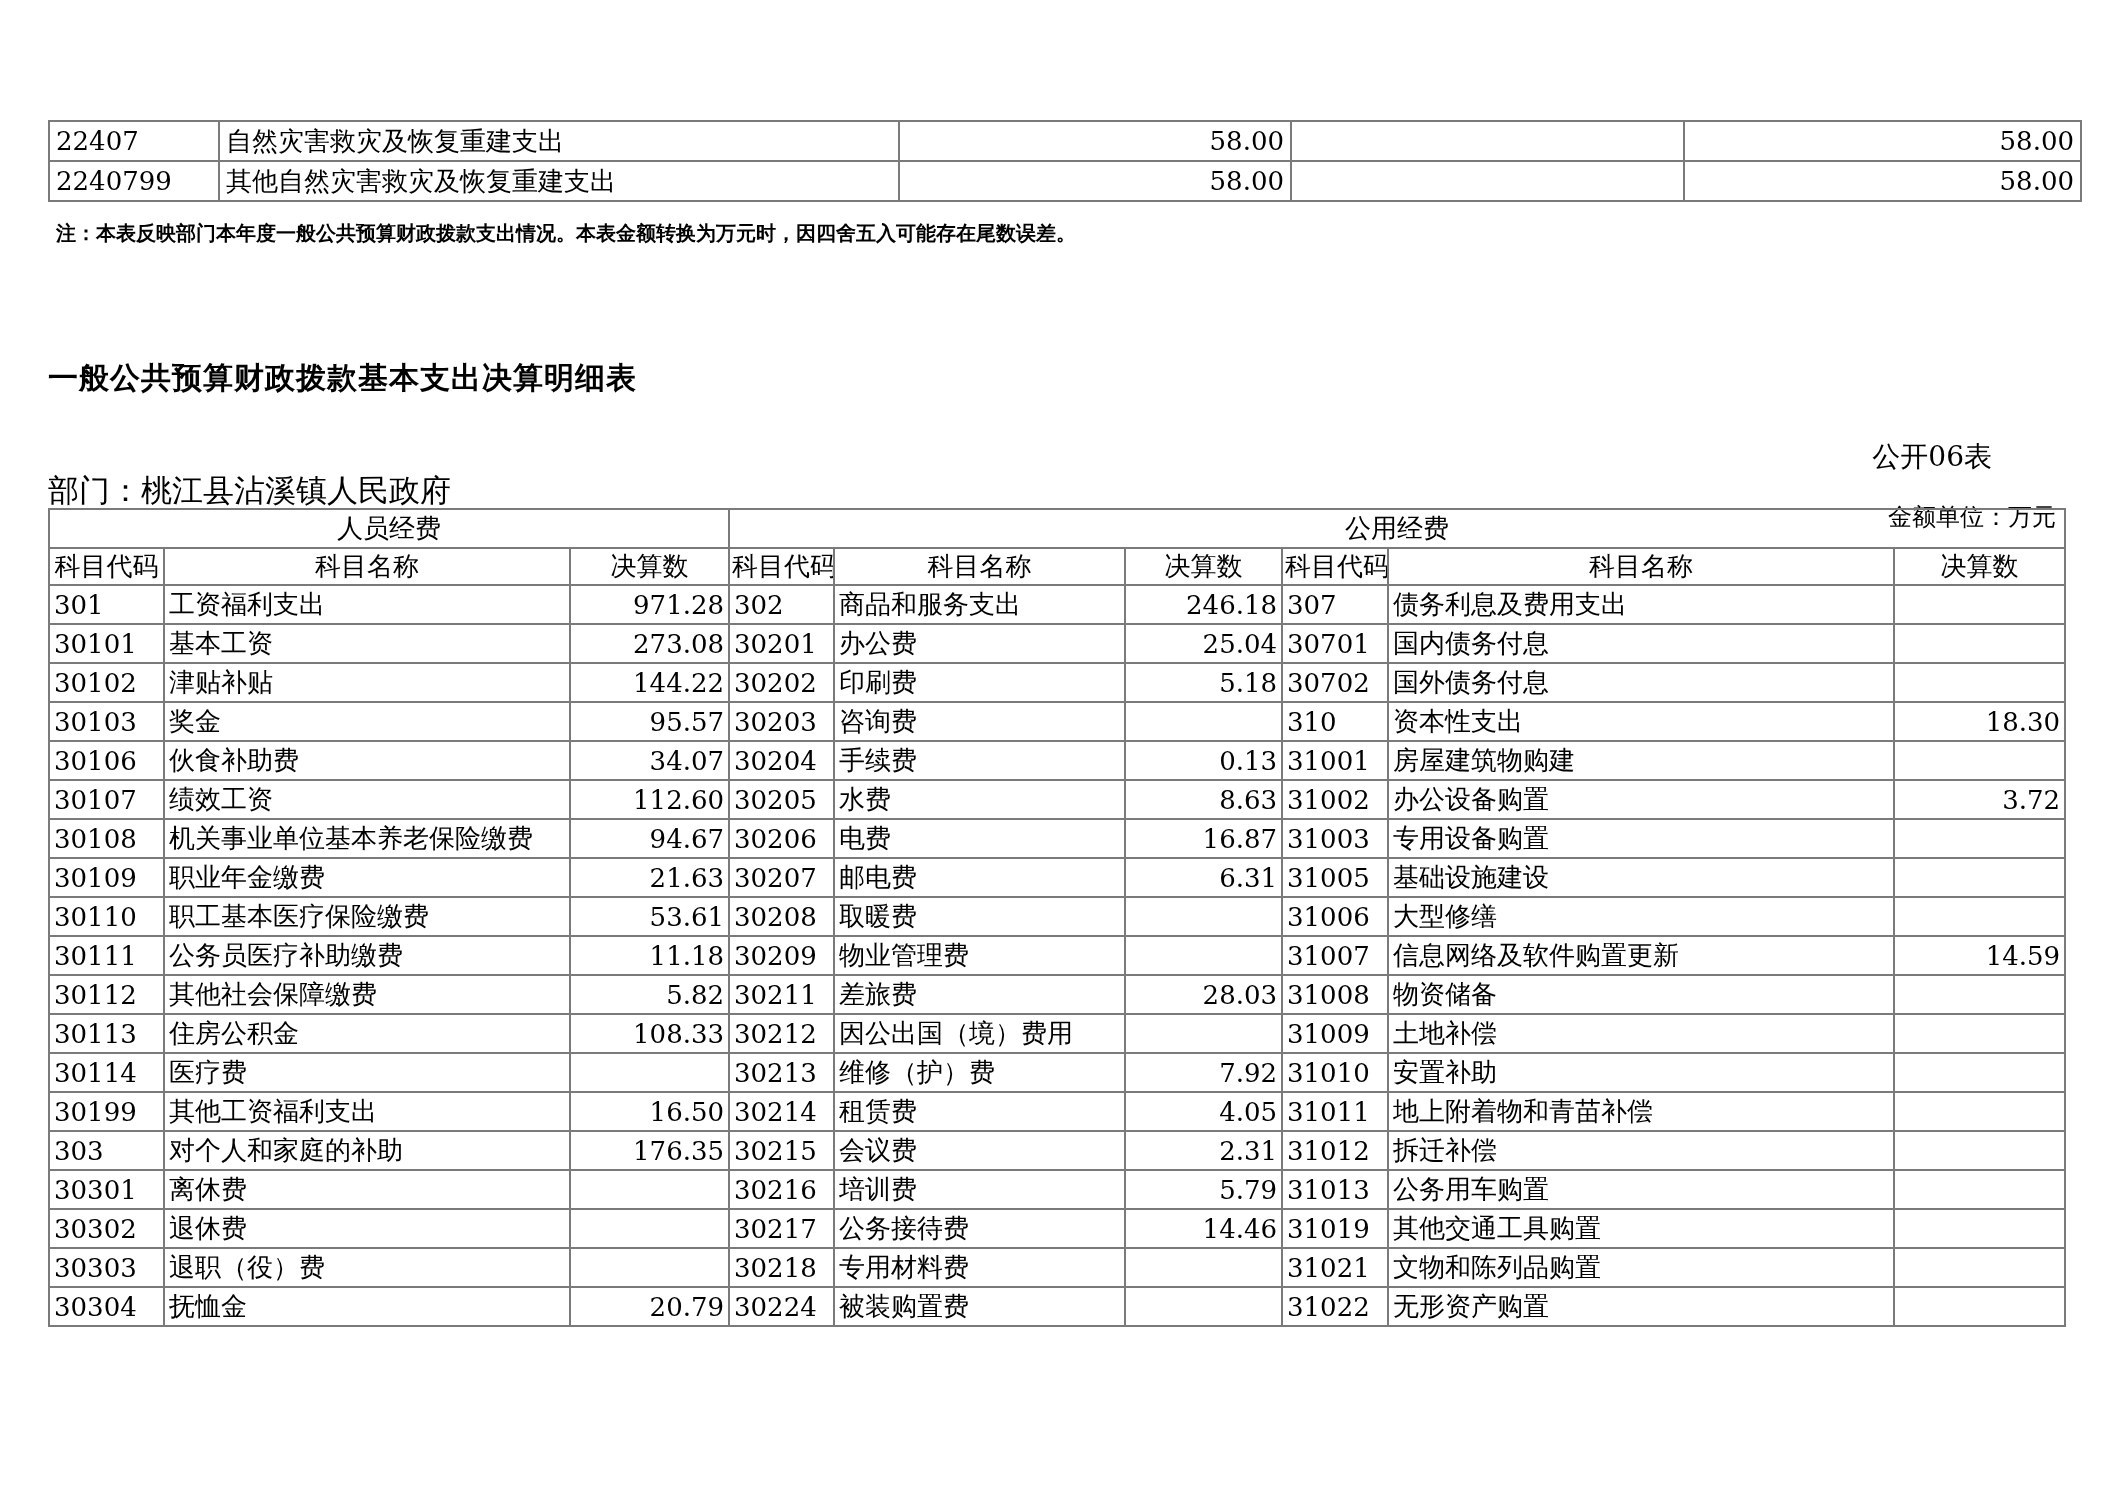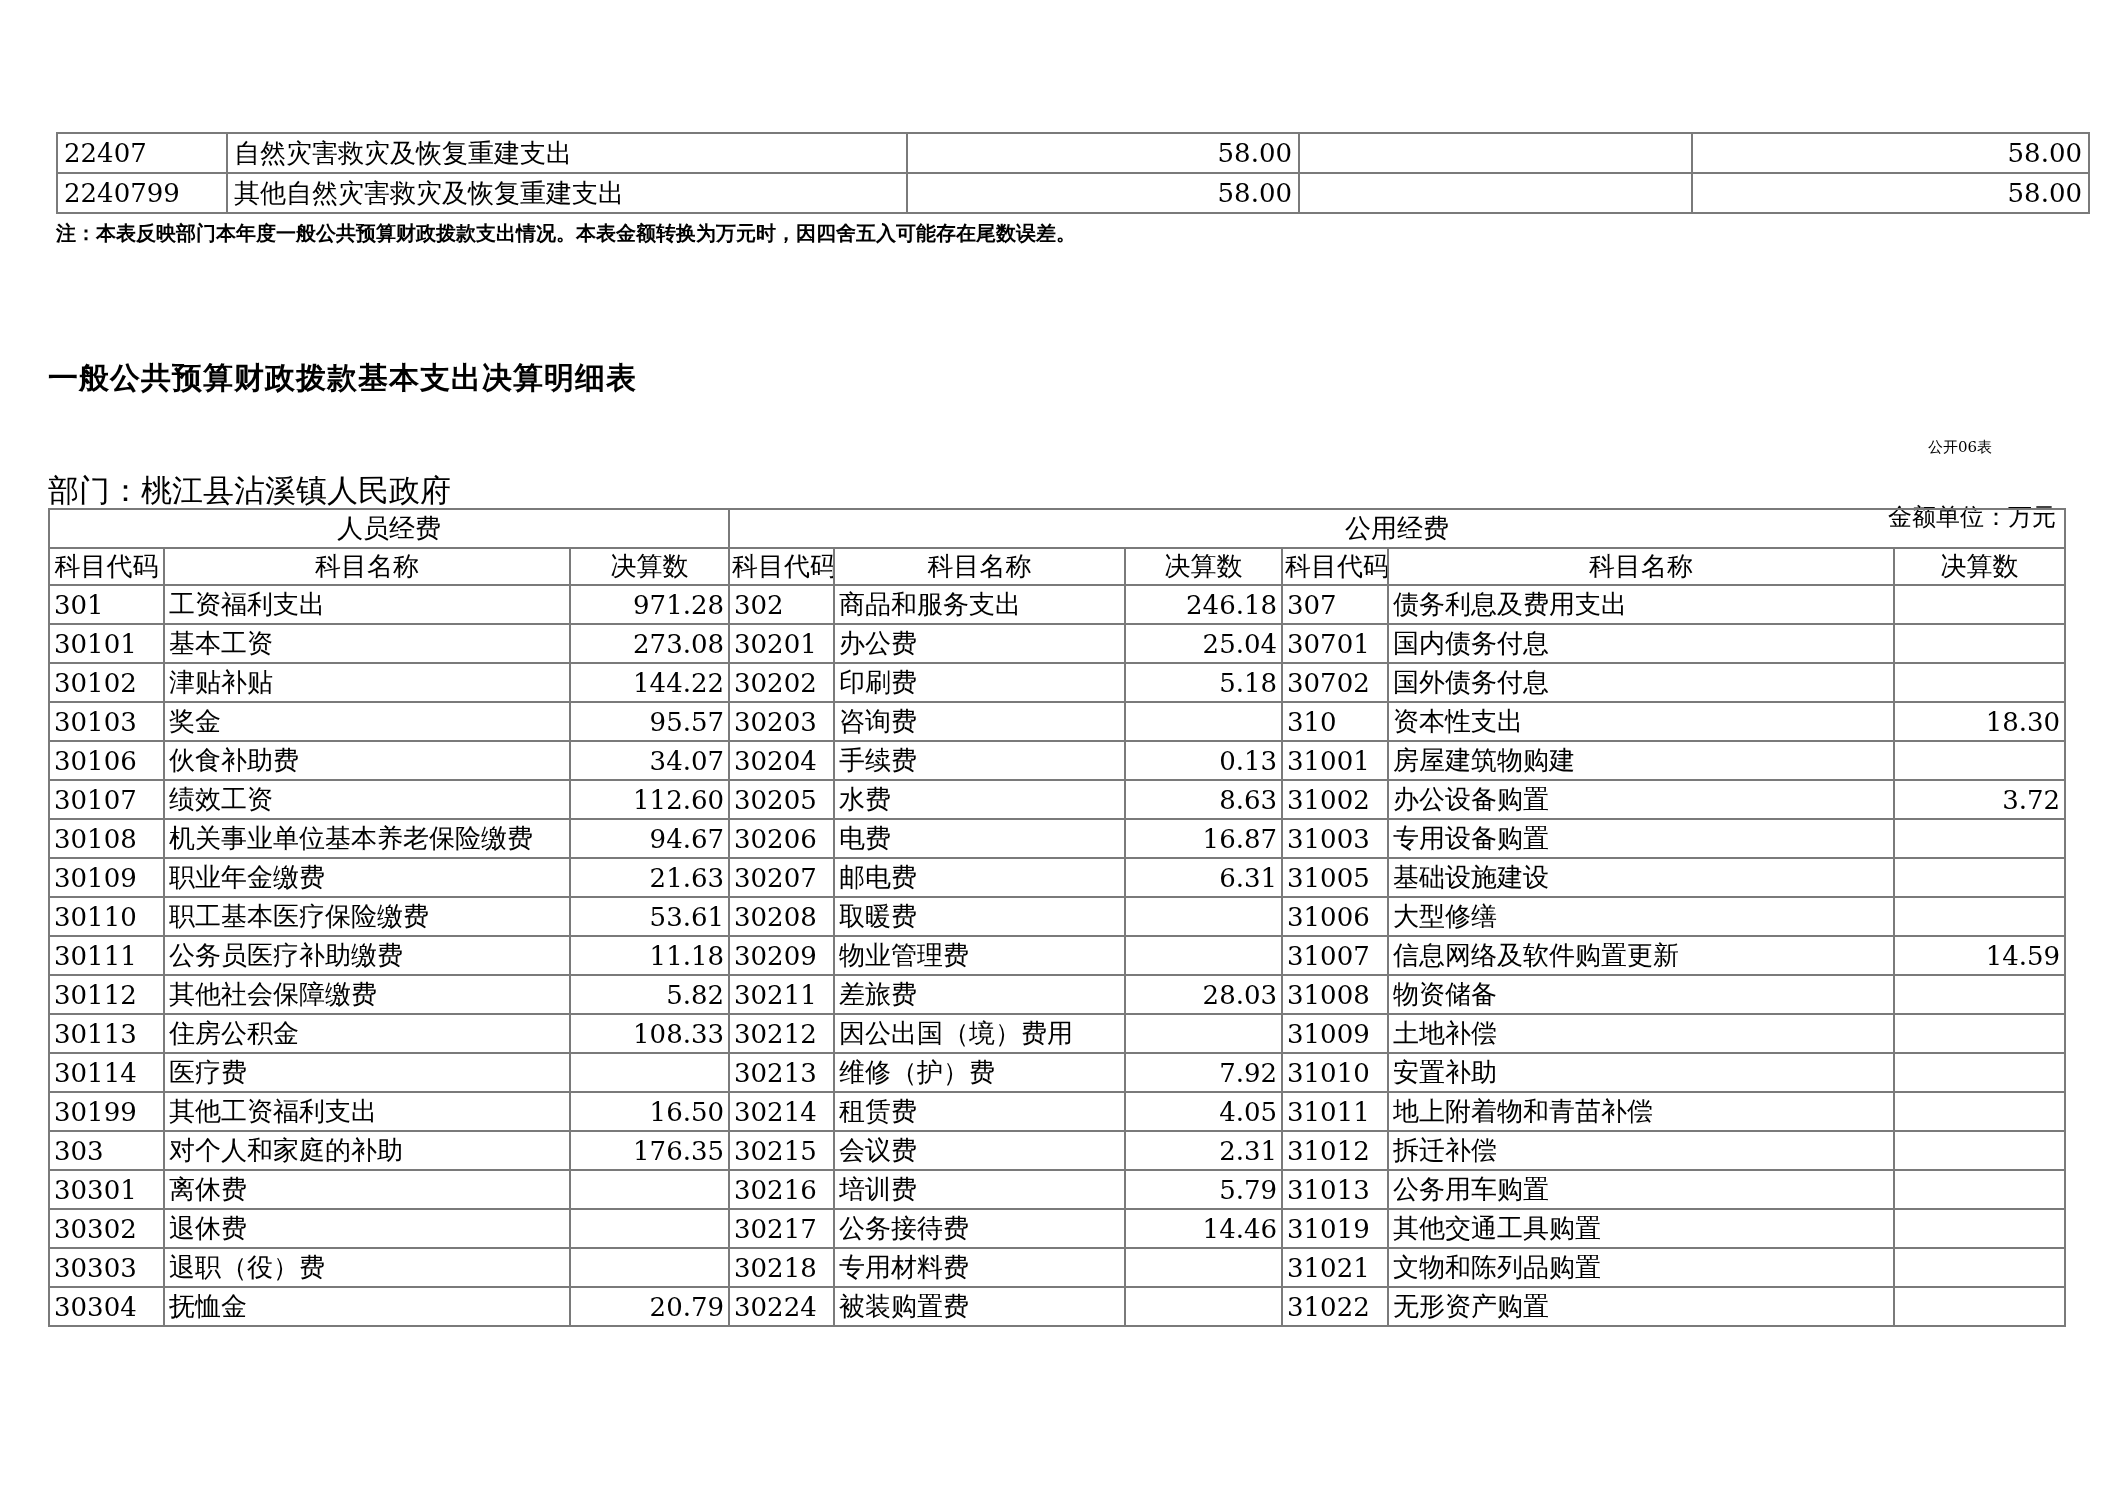--- a/index.html
+++ b/index.html
@@ -19,21 +19,21 @@
     border:2px solid var(--border-color);
     font-weight:normal;
     font-size:26px;
     overflow:hidden;
     white-space:nowrap;
     vertical-align:middle;
   }
 
   
   .top-table{
-    position:absolute;left:48px;top:132px;width:2032px;margin-left:8px;
+    position:absolute;left:48px;top:120px;width:2032px;
   }
   .top-table td{height:40px;padding:0 6px;}
   .top-table td:nth-child(1),
   .top-table td:nth-child(2){text-align:left;}
   .top-table td:nth-child(3),
   .top-table td:nth-child(4),
   .top-table td:nth-child(5){text-align:right;}
 
   
   .note{
@@ -46,21 +46,21 @@
   .title{
     position:absolute;left:48px;top:358px;width:2016px;
     font-family:"DejaVu Sans","Liberation Sans",sans-serif;
     font-weight:bold;
     font-size:30px;
     letter-spacing:1px;
   }
 
   .form-no{
     position:absolute;top:438px;right:112px;
-    font-size:15px;
+    font-size:28px;
   }
   .dept{
     position:absolute;left:48px;top:470px;
     font-size:31px;
   }
   .unit{
     position:absolute;top:472px;right:48px;
     font-size:24px;
     margin-top:29px;
   }

